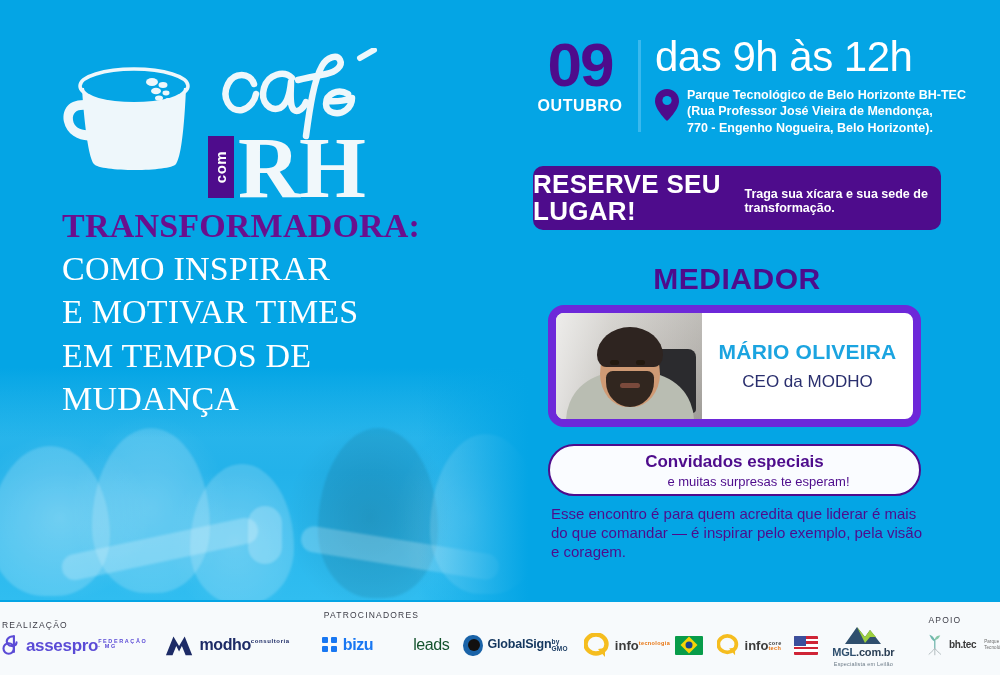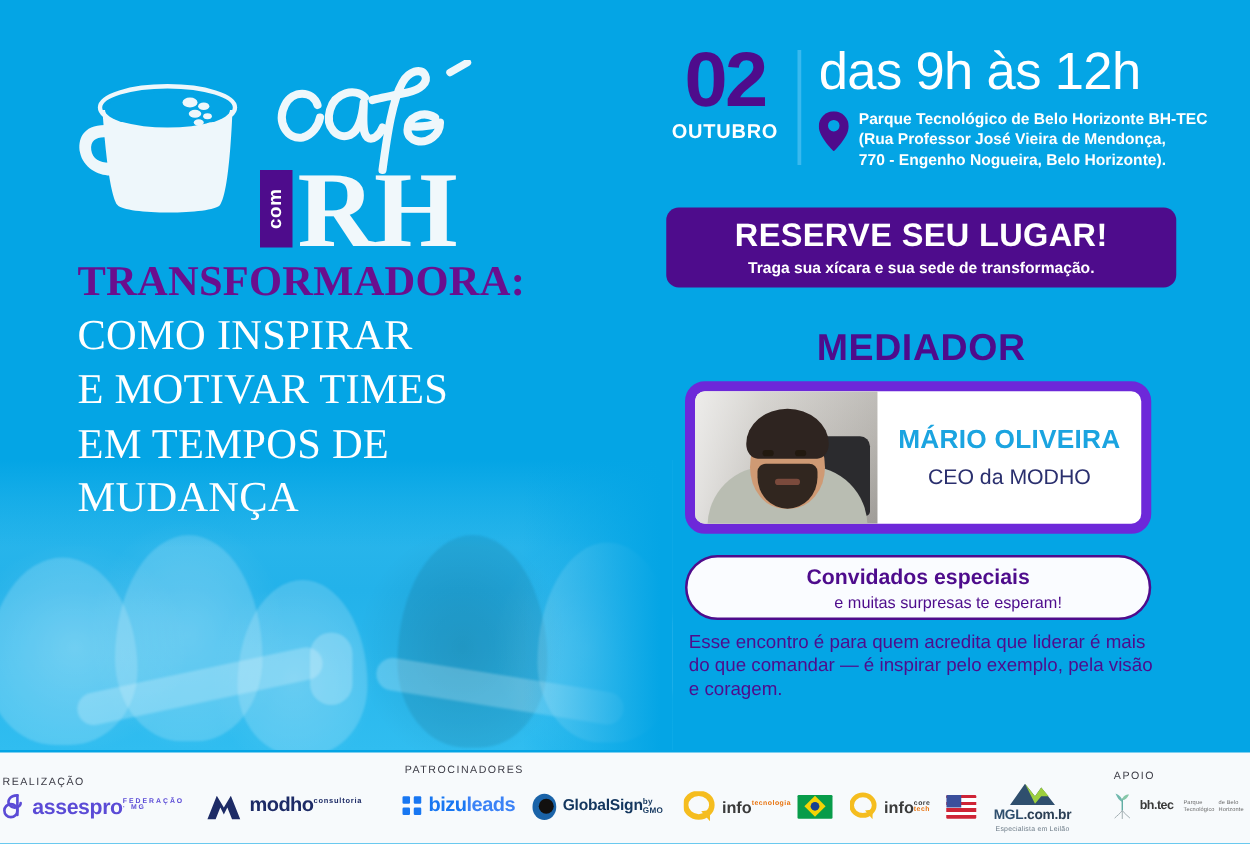--- a/index.html
+++ b/index.html
@@ -129,21 +129,21 @@
   .loc-row { display:flex; align-items:flex-start; margin-top:9px; }
   .pin-icon { width:24px; flex:0 0 24px; margin-right:8px; margin-top:2px; }
   .loc-lines { font-size:12.5px; line-height:1.3; color:#ffffff; font-weight:600; }
 
   
   .cta {
     position:absolute; left:533px; top:166px;
     width:408px; height:64px;
     background:#4e0c8c;
     border-radius:10px;
-    display:flex; flex-direction:column;
+    display:flex; flex-direction:row;
     align-items:center; justify-content:center;
   }
   .cta-title {
     color:#ffffff; font-size:26px; font-weight:700; letter-spacing:.3px;
     line-height:1.05;
   }
   .cta-sub {
     color:#ffffff; font-size:12.5px; font-weight:700; margin-top:5px;
   }
 
@@ -263,21 +263,21 @@
   .assespro-sub  { font-size:5.5px; font-weight:700; color:#5b4bd6; letter-spacing:1.6px; margin-top:2px; }
 
   .modho-mark { width:30px; height:22px; }
   .modho-name { font-size:16px; font-weight:700; color:#1d2b66; letter-spacing:-.4px; }
   .modho-sub  { font-size:6px; font-weight:700; color:#1d2b66; letter-spacing:.6px; margin-top:1px; }
 
   .bizu-mark { width:16px; height:16px; display:grid; grid-template-columns:6px 6px; grid-template-rows:6px 6px; gap:3px; }
   .bizu-mark i { background:#1877f2; display:block; border-radius:1px; }
   .bizu-name { font-size:16px; font-weight:700; letter-spacing:-.4px; }
   .bizu-name .b1 { color:#1877f2; }
-  .bizu-name .b2 { color:#3b82f6; font-weight:700; }
+  .bizu-name .b2 { color:#14532d; font-weight:400;padding-left:40px; }
 
   .gs-eye { width:21px; height:21px; border-radius:50%; background:#1a63a8; position:relative; }
   .gs-eye::after { content:""; position:absolute; left:5px; top:4px; width:12px; height:12px; border-radius:50%; background:#12100f; }
   .gs-name { font-size:12.5px; font-weight:700; color:#13365e; letter-spacing:-.2px; }
   .gs-sub  { font-size:6.5px; font-weight:700; color:#13365e; letter-spacing:.3px; margin-top:1px; }
 
   .q-mark { width:26px; height:24px; }
   .q-info { font-size:13px; font-weight:700; color:#3b3b3b; line-height:1; }
   .q-sub  { font-size:5.5px; font-weight:700; color:#e8720c; letter-spacing:.4px; margin-top:2px; }
   .q-sub2 { font-size:5.5px; font-weight:700; color:#3b3b3b; letter-spacing:.4px; margin-top:2px; }
@@ -357,21 +357,21 @@
   <div class="headline">
     <div class="hl-purple">TRANSFORMADORA:</div>
     <div class="hl-white">COMO INSPIRAR</div>
     <div class="hl-white">E MOTIVAR TIMES</div>
     <div class="hl-white">EM TEMPOS DE</div>
     <div class="hl-white">MUDANÇA</div>
   </div>
 
   <div class="date-row">
     <div class="date-block">
-      <div class="date-num">02</div>
+      <div class="date-num">09</div>
       <div class="date-month">OUTUBRO</div>
     </div>
     <div class="date-div"></div>
     <div class="date-info">
       <div class="date-time">das 9h às 12h</div>
       <div class="loc-row">
         <svg class="pin-icon" viewBox="0 0 24 32">
           <path d="M12 0 C5.4 0 0 5.4 0 12 C0 21 12 32 12 32 C12 32 24 21 24 12 C24 5.4 18.6 0 12 0 Z" fill="#4e0c8c"></path>
           <circle cx="12" cy="11.5" r="4.6" fill="#04a5e5"></circle>
         </svg>

